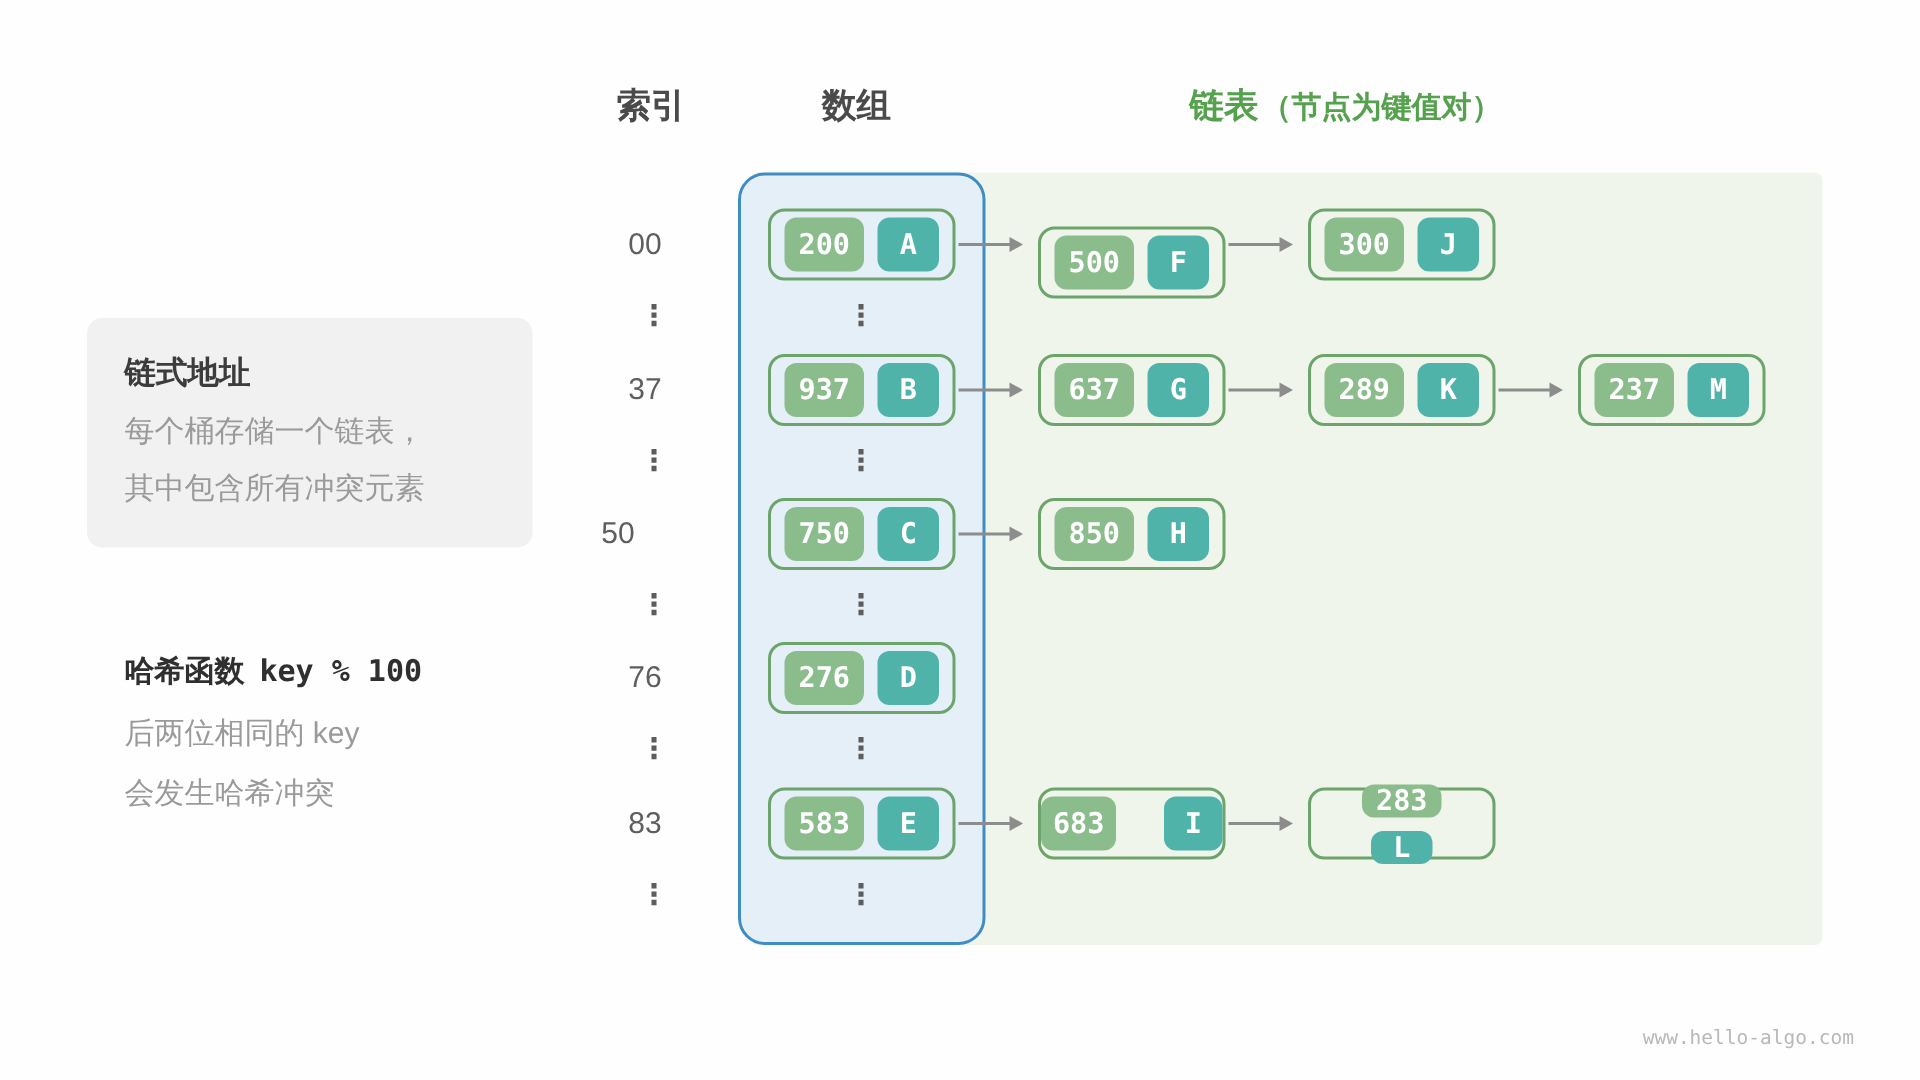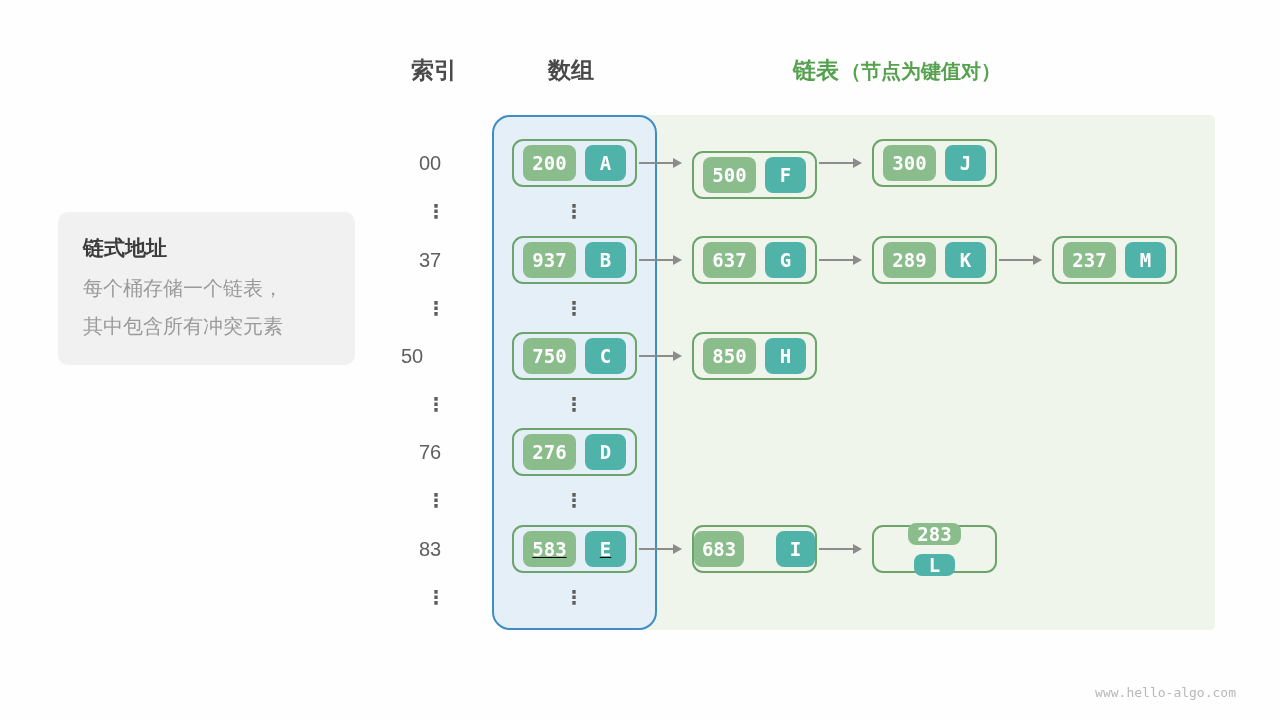--- a/index.html
+++ b/index.html
@@ -234,21 +234,21 @@
         <span class="cell key">850</span>
         <span class="cell val">H</span>
       </div>
       <div class="arrow" style="left: 639px; width: 41px; top: 355px;"></div>
       <div class="index-label" style="left: 398px; width: 64px; top: 438px;">76</div>
       <div class="node" style="left: 512px; top: 428px;">
         <span class="cell key">276</span>
         <span class="cell val">D</span>
       </div>
       <div class="index-label" style="left: 398px; width: 64px; top: 535px;">83</div>
-      <div class="node" style="left: 512px; top: 525px; text-decoration: underline;">
+      <div class="node" style="left: 512px; top: 525px;">
         <span class="cell key">583</span>
         <span class="cell val">E</span>
       </div>
       <div class="node" style="left: 692px; top: 525px; gap: 32px;">
         <span class="cell key">683</span>
         <span class="cell val">I</span>
       </div>
       <div class="arrow" style="left: 639px; width: 41px; top: 548px;"></div>
       <div class="node" style="left: 872px; top: 525px; flex-direction: column;">
         <span class="cell key">283</span>
@@ -266,16 +266,23 @@
       <div class="vdots" style="left: 436px; top: 597px;">⋮</div>
       <div class="vdots" style="left: 574px; top: 597px;">⋮</div>
     </div>
 
   <div class="note-box">
     <div class="note-title">链式地址</div>
     <div class="note-line">每个桶存储一个链表，</div>
     <div class="note-line">其中包含所有冲突元素</div>
   </div>
 
+  <div class="hash-note">
+    <div class="hash-title">
+      <span>哈希函数</span><span class="hash-code">key % 100</span>
+    </div>
+    <div class="hash-line">后两位相同的 key</div>
+    <div class="hash-line">会发生哈希冲突</div>
+  </div>
 
   <div class="footer-url">www.hello-algo.com</div>
 
 </div>
 
 </body></html>

